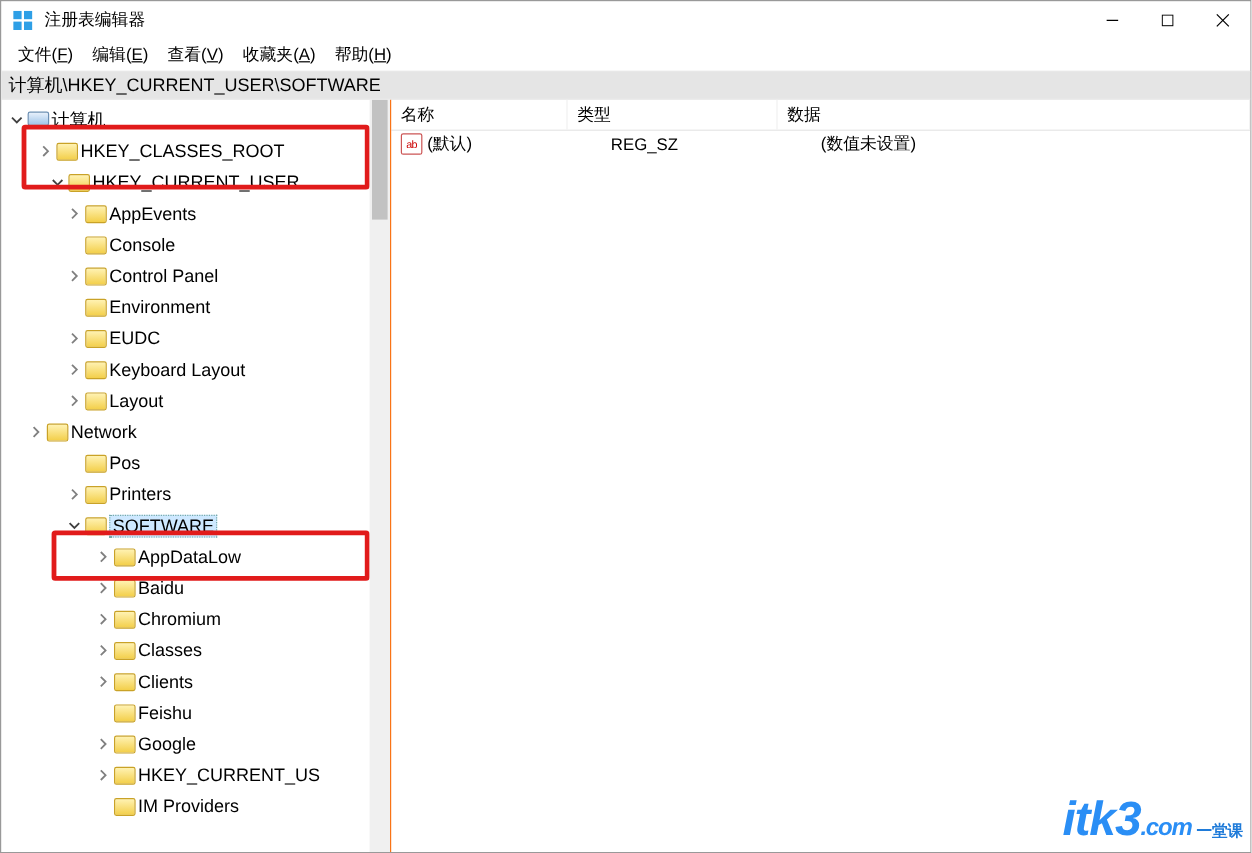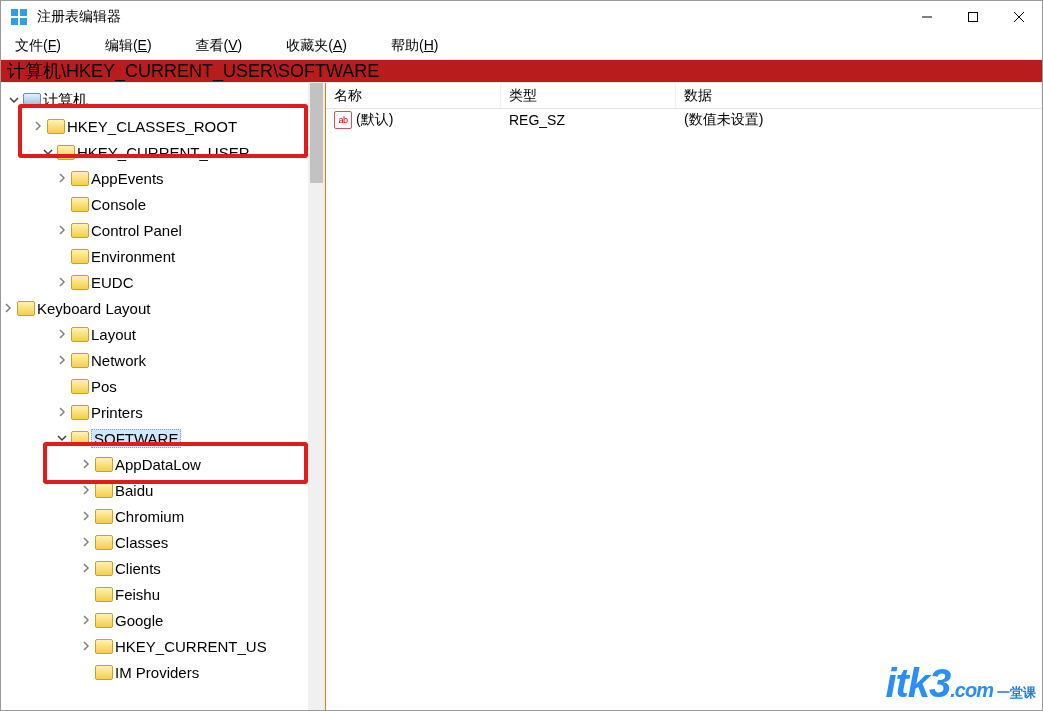--- a/index.html
+++ b/index.html
@@ -9,26 +9,26 @@
   
   .titlebar { display: flex; align-items: center; height: 32px; }
   .titlebar .app-icon { width: 16px; height: 16px; margin: 0 10px; }
   .titlebar .title { flex: 1; font-size: 14px; }
   .titlebar .win-controls { display: flex; }
   .win-btn { width: 46px; height: 32px; display: flex; align-items: center; justify-content: center; cursor: default; }
   .win-btn svg { width: 10px; height: 10px; }
   .win-btn.close svg { width: 12px; height: 12px; }
 
   
-  .menubar { display: flex; align-items: center; height: 26px; padding: 0 6px; font-size: 14px; gap: 28px; }
+  .menubar { display: flex; align-items: center; height: 26px; padding: 0 6px; font-size: 14px; }
   .menubar .menu-item { padding: 2px 8px; margin-right: 0px; cursor: default; }
   .menubar .menu-item .ul { text-decoration: underline; }
 
   
-  .addressbar { height: 24px; border-top: 1px solid #e8e8e8; border-bottom: 1px solid #e8e8e8; display: flex; align-items: center; padding: 0 6px; font-size: 18px; background: #b91c1c; }
+  .addressbar { height: 24px; border-top: 1px solid #e8e8e8; border-bottom: 1px solid #e8e8e8; display: flex; align-items: center; padding: 0 6px; font-size: 15px; background: #e5e5e5; }
 
   
   .main { flex: 1; display: flex; overflow: hidden; }
   .tree-pane { width: 325px; position: relative; overflow: hidden; border-right: 1px solid #f97316; }
   .tree-scroll { position: absolute; inset: 0; overflow: hidden; }
   .scrollbar { position: absolute; top: 0; right: 0; width: 17px; bottom: 0; background: #f0f0f0; }
   .scrollbar .thumb { position: absolute; left: 2px; right: 2px; top: 0; height: 100px; background: #c2c2c2; }
 
   .list-pane { flex: 1; display: flex; flex-direction: column; overflow: hidden; }
   .list-header { display: flex; height: 26px; border-bottom: 1px solid #e5e5e5; font-size: 14px; align-items: center; }
@@ -164,39 +164,39 @@
             </div>
             <div class="tree-row" style="padding-left: 54px;">
               <span class="expander">
                 <svg viewBox="0 0 10 10">
                   <path d="M3 1 L7 5 L3 9" fill="none" stroke="#808080" stroke-width="1.5"></path>
                 </svg>
               </span>
               <span class="folder-icon"></span>
               <span class="label">EUDC</span>
             </div>
-            <div class="tree-row" style="">
+            <div class="tree-row" style="padding-left: 54px;">
               <span class="expander">
                 <svg viewBox="0 0 10 10">
                   <path d="M3 1 L7 5 L3 9" fill="none" stroke="#808080" stroke-width="1.5"></path>
                 </svg>
               </span>
               <span class="folder-icon"></span>
               <span class="label">Keyboard Layout</span>
             </div>
             <div class="tree-row" style="padding-left: 54px;">
               <span class="expander">
                 <svg viewBox="0 0 10 10">
                   <path d="M3 1 L7 5 L3 9" fill="none" stroke="#808080" stroke-width="1.5"></path>
                 </svg>
               </span>
               <span class="folder-icon"></span>
               <span class="label">Layout</span>
             </div>
-            <div class="tree-row" style="padding-left: 54px;">
+            <div class="tree-row" style="padding-left: 22px;">
               <span class="expander">
                 <svg viewBox="0 0 10 10">
                   <path d="M3 1 L7 5 L3 9" fill="none" stroke="#808080" stroke-width="1.5"></path>
                 </svg>
               </span>
               <span class="folder-icon"></span>
               <span class="label">Network</span>
             </div>
             <div class="tree-row" style="padding-left: 54px;">
               <span class="expander"></span>
@@ -298,21 +298,21 @@
           <div class="highlight-box" style="top: 21px; left: 17px; width: 290px; height: 54px;"></div>
           <div class="highlight-box" style="top: 359px; left: 42px; width: 265px; height: 42px;"></div>
         </div>
       <div class="scrollbar">
         <div class="thumb"></div>
       </div>
     </div>
 
     <div class="list-pane">
       <div class="list-header">
-        <div class="col" style="width:175px">名称</div>
+        <div class="col" style="width:147px">名称</div>
         <div class="col" style="width:175px">类型</div>
         <div class="col" style="flex:1">数据</div>
       </div>
       <div class="list-rows" id="list-rows">
           <div class="list-row">
             <div class="cell" style="width: 175px; display: flex; align-items: center; gap: 4px;">
               <span class="string-icon">ab</span>
               <span>(默认)</span>
             </div>
             <div class="cell" style="width: 175px;">REG_SZ</div>

